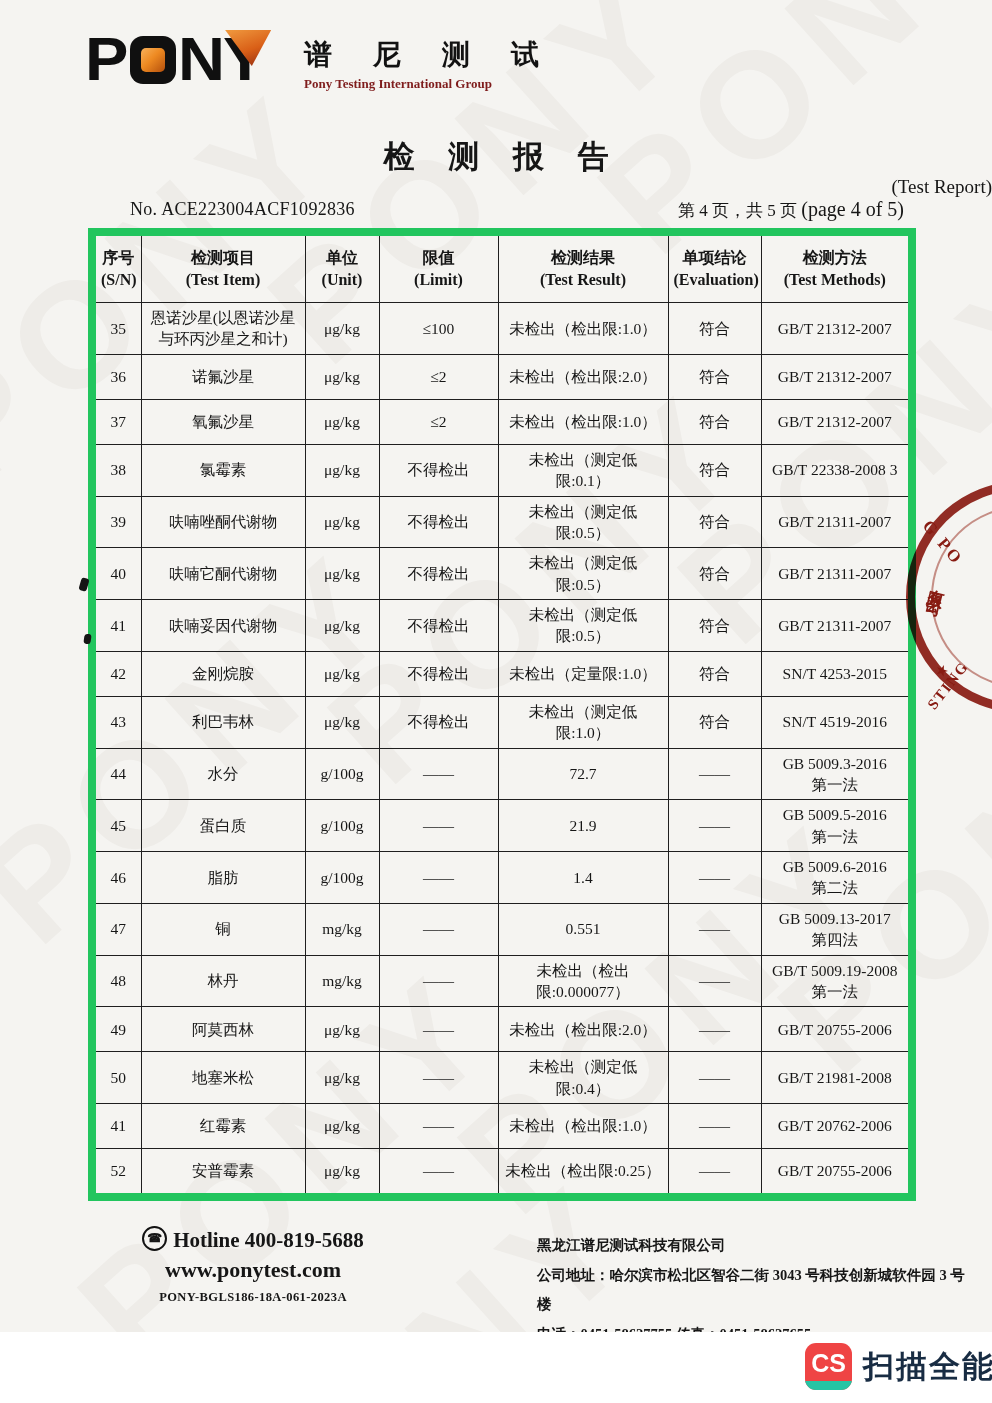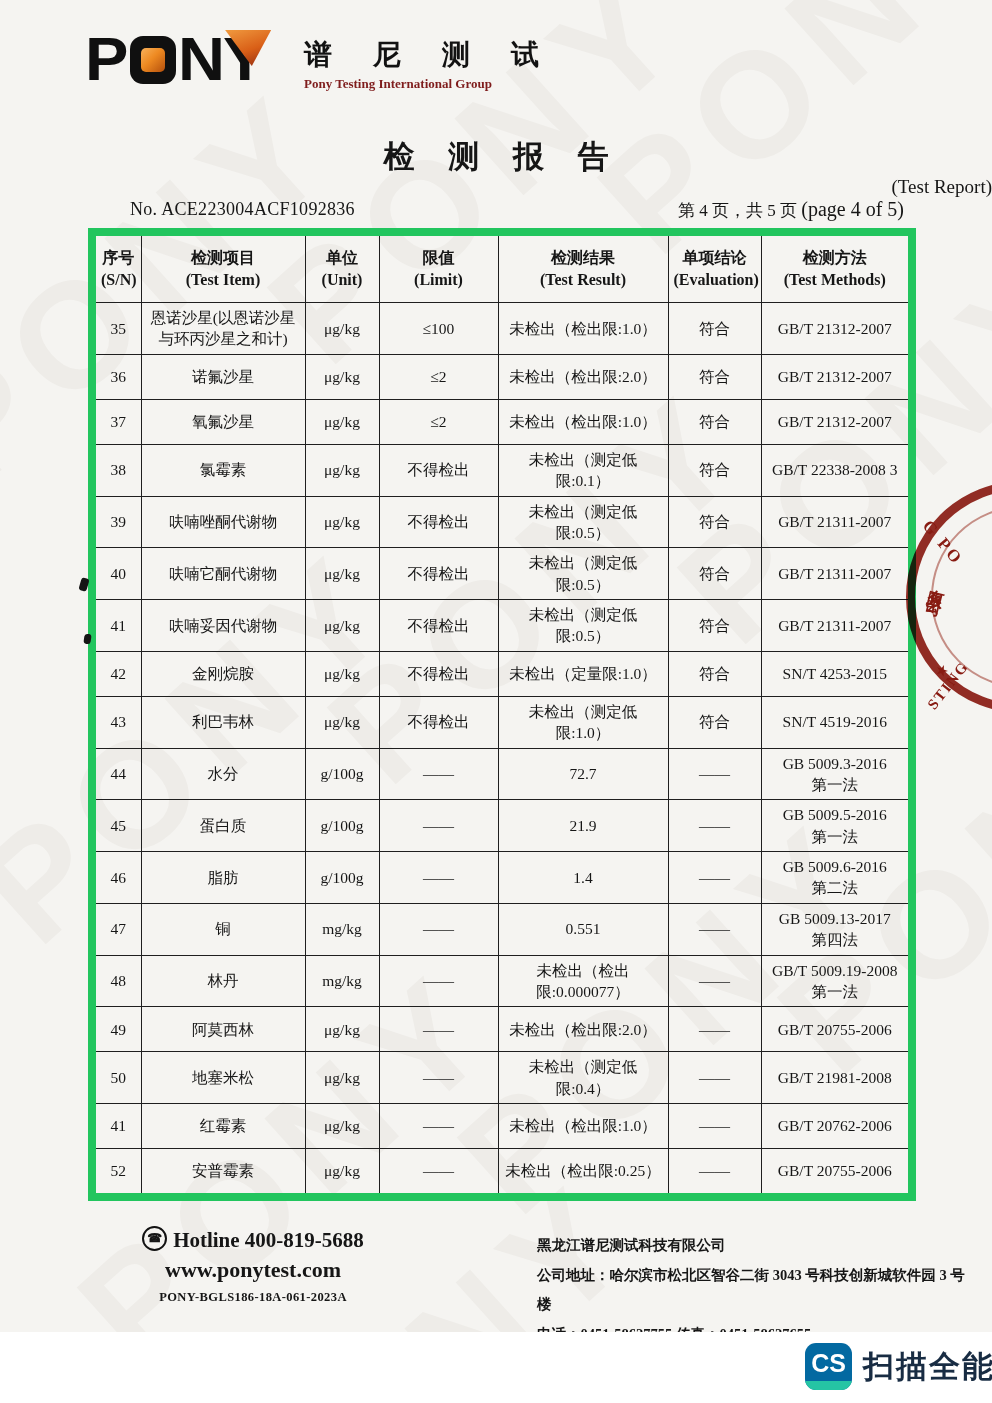--- a/index.html
+++ b/index.html
@@ -76,21 +76,21 @@
   .phone-icon span { position:absolute; left:0; top:0; width:21px; height:21px; line-height:21px;
                 font-size:12px; text-align:center; }
   .website { font-size:22px; font-weight:bold; margin-top:4px; }
   .doccode { font-size:12.5px; font-weight:bold; margin-top:7px; letter-spacing:0.4px; }
   .footer-right { position:absolute; left:537px; top:1231px; width:440px;
                   font-size:14.5px; font-weight:bold; line-height:2.05; }
   
   .bottom-strip { position:absolute; left:0; top:1332px; width:100%; height:71px; background:#ffffff; }
   .cs-badge { position:absolute; left:802px; top:1340px; display:flex; align-items:center; gap:11px;
               background:#ffffff; padding:3px 8px 3px 3px; border-radius:10px; }
-  .cs-icon { width:47px; height:47px; border-radius:11px; background:#0369a1; position:relative;
+  .cs-icon { width:47px; height:47px; border-radius:11px; background:#ef4444; position:relative;
              overflow:hidden; display:flex; align-items:center; justify-content:center; flex:0 0 auto; }
   .cs-icon::after { content:""; position:absolute; left:0; right:0; bottom:0; height:9px; background:#25c4a4; }
   .cs-icon b { color:#ffffff; font-family:"Liberation Sans",sans-serif; font-weight:900;
                font-size:25px; margin-top:-6px; letter-spacing:0; }
   .cs-label { font-family:"Liberation Sans",sans-serif; font-weight:800; font-size:31px;
               color:#182c43; letter-spacing:2px; white-space:nowrap; }
 </style>
 </head>
 <body>
 

